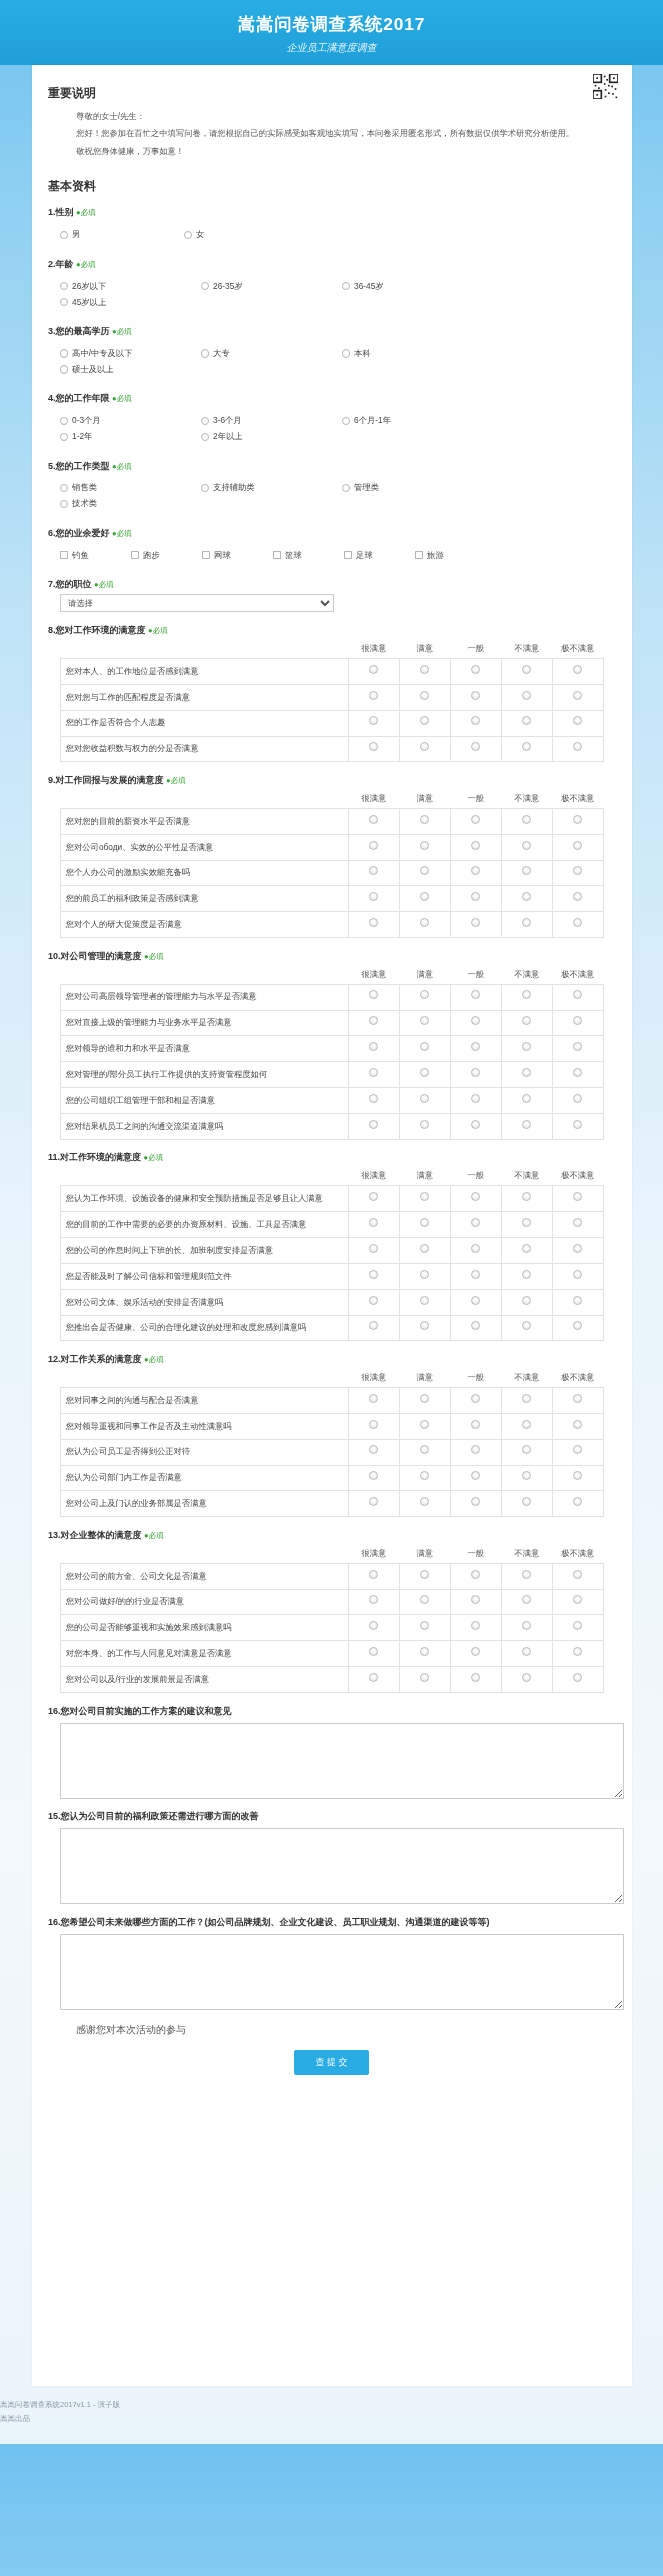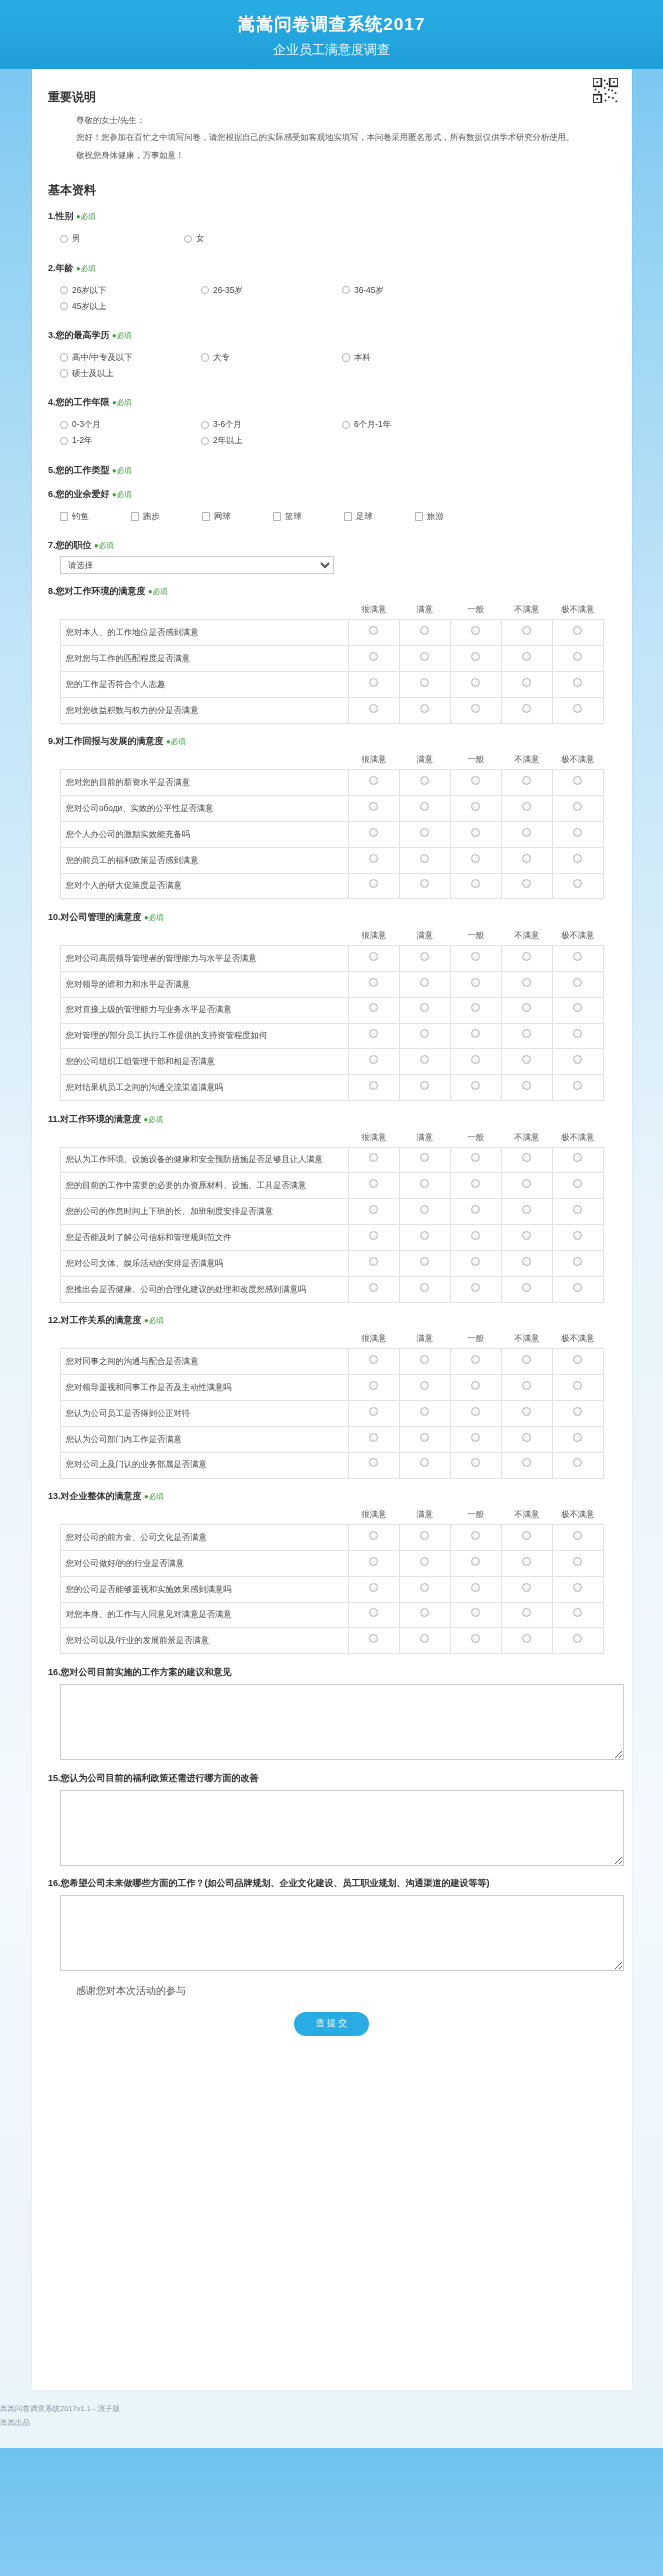--- a/index.html
+++ b/index.html
@@ -19,22 +19,23 @@
   }
   .header h1 {
     margin: 0;
     color: #fff;
     font-size: 17.4px;
     font-weight: bold;
     letter-spacing: 0.8px;
   }
   .header .sub {
     color: #eaf7ff;
-    font-size: 13px;
+    font-size: 10px;
     margin-top: 5.8px;
+    font-style: italic;
   }
   .sheet {
     background: #fff;
     margin: 0 31.5px;
     padding: 8.3px 16.6px 16.6px 16.6px;
     min-height: 2321px;
     box-shadow: 0 0 2.5px rgba(0,0,0,.06);
     position: relative;
   }
   .qr {
@@ -158,23 +159,23 @@
     color: #555;
     font-size: 10px;
   }
   .submit-wrap { text-align:center; padding: 5px 0 13.3px 0; }
   .submit {
     background: #29ace4;
     border: none;
     color: #fff;
     font-size: 9px;
     padding: 5.8px 21.6px;
-    border-radius: 12px;
+    border-radius: 2px;
     cursor: pointer;
-    font-family: Liberation Serif, serif;
+    font-family: Liberation Sans, sans-serif;
   }
   .footer {
     text-align: left;
     color: #8a98a3;
     font-size: 7.5px;
     padding: 11.6px 0 18px 0;
     line-height: 1.9;
   }
 </style>
 </head>
@@ -308,20 +309,38 @@
       <label class="opt wide">
           <span class="radio"></span>
           <span>2年以上</span>
         </label>
     </div>
 
     
     <div class="q">
       <span>5.您的工作类型</span><span class="req">●必填</span>
     </div>
+    <div class="opts">
+      <label class="opt wide">
+          <span class="radio"></span>
+          <span>销售类</span>
+        </label>
+      <label class="opt wide">
+          <span class="radio"></span>
+          <span>支持辅助类</span>
+        </label>
+      <label class="opt wide">
+          <span class="radio"></span>
+          <span>管理类</span>
+        </label>
+      <label class="opt wide">
+          <span class="radio"></span>
+          <span>技术类</span>
+        </label>
+    </div>
 
     
     <div class="q">
       <span>6.您的业余爱好</span><span class="req">●必填</span>
     </div>
     <div class="opts">
       <label class="opt" style="width:71px">
           <span class="check"></span>
           <span>钓鱼</span>
         </label>
@@ -483,29 +502,29 @@
       <tbody>
         <tr>
             <td class="lbl">您对公司高层领导管理者的管理能力与水平是否满意</td>
             <td class="cell"><span class="mradio"></span></td>
             <td class="cell"><span class="mradio"></span></td>
             <td class="cell"><span class="mradio"></span></td>
             <td class="cell"><span class="mradio"></span></td>
             <td class="cell"><span class="mradio"></span></td>
           </tr>
         <tr>
+            <td class="lbl">您对直接上级的管理能力与业务水平是否满意</td>
+            <td class="cell"><span class="mradio"></span></td>
+            <td class="cell"><span class="mradio"></span></td>
+            <td class="cell"><span class="mradio"></span></td>
+            <td class="cell"><span class="mradio"></span></td>
+            <td class="cell"><span class="mradio"></span></td>
+          </tr>
+        <tr>
             <td class="lbl">您对领导的谁和力和水平是否满意</td>
-            <td class="cell"><span class="mradio"></span></td>
-            <td class="cell"><span class="mradio"></span></td>
-            <td class="cell"><span class="mradio"></span></td>
-            <td class="cell"><span class="mradio"></span></td>
-            <td class="cell"><span class="mradio"></span></td>
-          </tr>
-        <tr>
-            <td class="lbl">您对直接上级的管理能力与业务水平是否满意</td>
             <td class="cell"><span class="mradio"></span></td>
             <td class="cell"><span class="mradio"></span></td>
             <td class="cell"><span class="mradio"></span></td>
             <td class="cell"><span class="mradio"></span></td>
             <td class="cell"><span class="mradio"></span></td>
           </tr>
         <tr>
             <td class="lbl">您对管理的/部分员工执行工作提供的支持资管程度如何</td>
             <td class="cell"><span class="mradio"></span></td>
             <td class="cell"><span class="mradio"></span></td>

